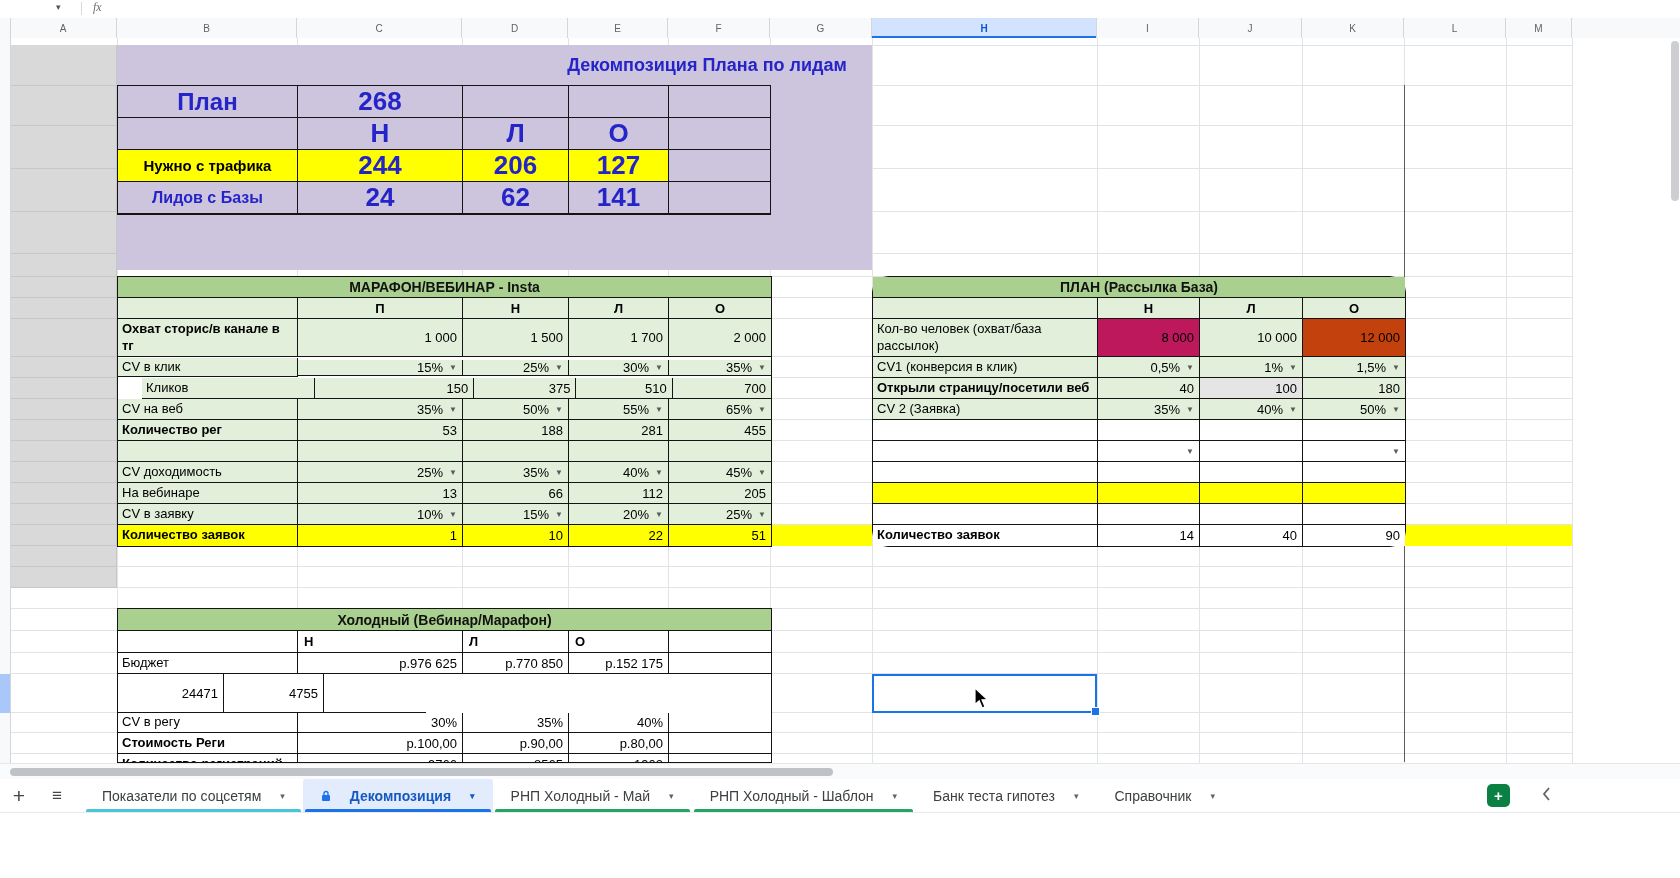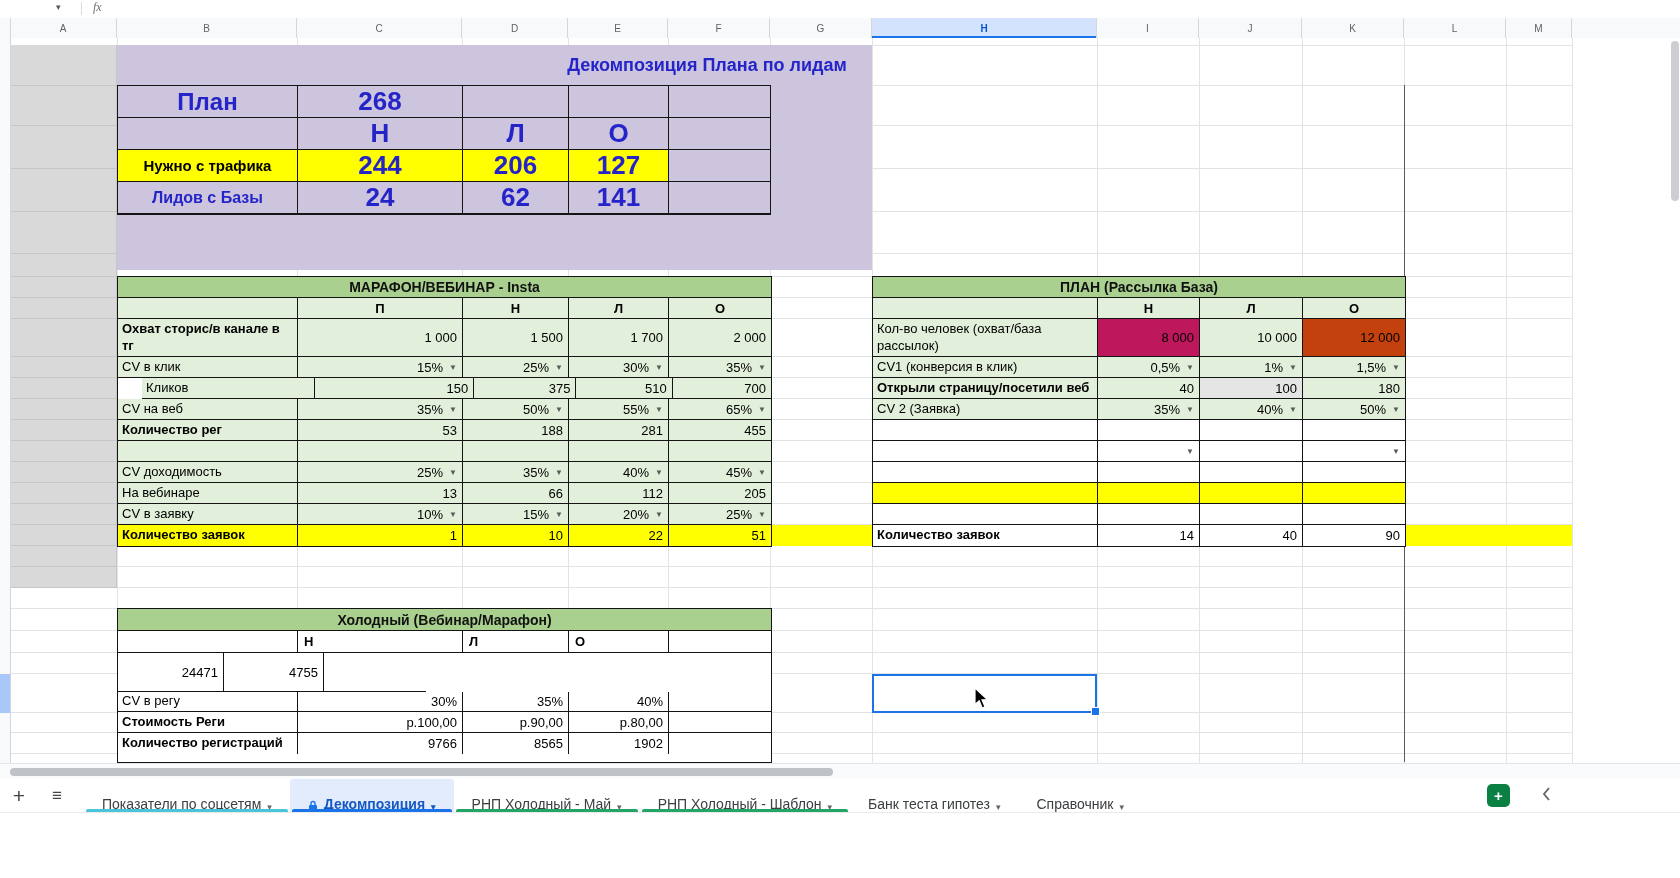--- a/index.html
+++ b/index.html
@@ -80,21 +80,21 @@
   #hscroll{position:absolute;left:0;top:763px;width:1680px;height:16px;background:#fafbfc;
     border-top:1px solid #e4e6e8;}
   #hthumb{position:absolute;left:10px;top:4px;width:823px;height:8px;background:#bfc3c7;border-radius:4px;}
 
   
   #tabbar{position:absolute;left:0;top:779px;width:1680px;height:33px;background:#fff;
     border-bottom:1px solid #e8eaed;display:flex;align-items:stretch;}
   #addsheet{width:38px;display:flex;align-items:center;justify-content:center;font-size:21px;color:#454746;}
   #allsheets{width:38px;display:flex;align-items:center;justify-content:center;font-size:17px;color:#454746;}
   #tabs{display:flex;margin-left:8px;}
-  .tab{position:relative;display:flex;align-items:flex-end;gap:6px;padding:0 18px;font-size:14px;
+  .tab{position:relative;display:flex;align-items:center;gap:19px;padding:0 18px;font-size:14px;
     color:#3c4043;white-space:nowrap;}
   .tab .caret{font-size:9px;color:#5f6368;}
   .tab .bar{position:absolute;left:2px;right:2px;bottom:0;height:3px;border-radius:2px 2px 0 0;}
   .tab.active{background:#e2ecfd;color:#1558c0;font-weight:bold;border-radius:3px 3px 0 0;}
   .tab.active .caret{color:#1558c0;}
   #panelbtn{position:absolute;left:1487px;top:5px;width:23px;height:23px;border-radius:5px;
     background:#0b8043;color:#fff;display:flex;align-items:center;justify-content:center;
     font-size:15px;font-weight:bold;}
   #showpanel{position:absolute;left:1541px;top:7px;}
 </style>
@@ -254,21 +254,21 @@
           <div class="g-cell val" style="width: 106px; background: rgb(226, 239, 218);">
             <span>1 500</span>
           </div>
           <div class="g-cell val" style="width: 100px; background: rgb(226, 239, 218);">
             <span>1 700</span>
           </div>
           <div class="g-cell val" style="width: 102px; background: rgb(226, 239, 218);">
             <span>2 000</span>
           </div>
         </div>
-        <div class="g-row" style="height: 21px;">
+        <div class="g-row" style="height: 21px; align-items: center;">
           <div class="g-cell lbl" style="width: 180px; background: rgb(226, 239, 218);">CV в клик</div>
           <div class="g-cell val" style="width: 165px; background: rgb(226, 239, 218);">
             <span>15%</span>
             <span class="dd">▼</span>
           </div>
           <div class="g-cell val" style="width: 106px; background: rgb(226, 239, 218);">
             <span>25%</span>
             <span class="dd">▼</span>
           </div>
           <div class="g-cell val" style="width: 100px; background: rgb(226, 239, 218);">
@@ -398,21 +398,21 @@
             <span>10</span>
           </div>
           <div class="g-cell val" style="width: 100px; background: rgb(255, 255, 0);">
             <span>22</span>
           </div>
           <div class="g-cell val" style="width: 102px; background: rgb(255, 255, 0);">
             <span>51</span>
           </div>
         </div>
       </div>
-    <div id="t-plan" class="gtable" style="left: 872px; top: 238px; width: 532px;">
+    <div id="t-plan" class="gtable" style="left: 872px; top: 238px; width: 532px; border-radius: 16px;">
         <div class="g-head" style="height: 21px;">ПЛАН (Рассылка База)</div>
         <div class="g-row" style="height: 21px;">
           <div class="g-cell lbl" style="width: 225px; background: rgb(226, 239, 218);"></div>
           <div class="g-cell" style="width: 102px; background: rgb(226, 239, 218); font-weight: bold; justify-content: center;">Н</div>
           <div class="g-cell" style="width: 103px; background: rgb(226, 239, 218); font-weight: bold; justify-content: center;">Л</div>
           <div class="g-cell" style="width: 102px; background: rgb(226, 239, 218); font-weight: bold; justify-content: center;">О</div>
         </div>
         <div class="g-row" style="height: 38px;">
           <div class="g-cell lbl" style="width: 225px; background: rgb(226, 239, 218);">Кол-во человек (охват/база рассылок)</div>
           <div class="g-cell val" style="width: 102px; background: #be185d;">
@@ -516,20 +516,33 @@
       </div>
     <div id="t-holod" class="gtable" style="left: 117px; top: 570px; width: 653px; height: 153px; overflow: hidden;">
         <div class="g-head" style="height: 22px;">Холодный (Вебинар/Марафон)</div>
         <div class="g-row" style="height: 22px;">
           <div class="g-cell lbl" style="width: 180px; background: rgb(255, 255, 255);"></div>
           <div class="g-cell" style="width: 165px; background: rgb(255, 255, 255); font-weight: bold; justify-content: flex-start; padding-left: 6px;">Н</div>
           <div class="g-cell" style="width: 106px; background: rgb(255, 255, 255); font-weight: bold; justify-content: flex-start; padding-left: 6px;">Л</div>
           <div class="g-cell" style="width: 100px; background: rgb(255, 255, 255); font-weight: bold; justify-content: flex-start; padding-left: 6px;">О</div>
           <div class="g-cell" style="width: 102px; background: rgb(255, 255, 255); font-weight: bold; justify-content: flex-start; padding-left: 6px;"></div>
         </div>
+        <div class="g-row" style="height: 21px;">
+          <div class="g-cell lbl" style="width: 180px; background: rgb(255, 255, 255);">Бюджет</div>
+          <div class="g-cell val" style="width: 165px; background: rgb(255, 255, 255);">
+            <span>р.976 625</span>
+          </div>
+          <div class="g-cell val" style="width: 106px; background: rgb(255, 255, 255);">
+            <span>р.770 850</span>
+          </div>
+          <div class="g-cell val" style="width: 100px; background: rgb(255, 255, 255);">
+            <span>р.152 175</span>
+          </div>
+          <div class="g-cell val" style="width: 102px; background: rgb(255, 255, 255);"></div>
+        </div>
         <div class="g-row" style="height: 39px;">
           <div class="g-cell val" style="width: 106px; background: rgb(255, 255, 255);">
             <span>24471</span>
           </div>
           <div class="g-cell val" style="width: 100px; background: rgb(255, 255, 255);">
             <span>4755</span>
           </div>
           <div class="g-cell val" style="width: 102px; background: rgb(255, 255, 255);"></div>
         </div>
         <div class="g-row" style="height: 20px;">

